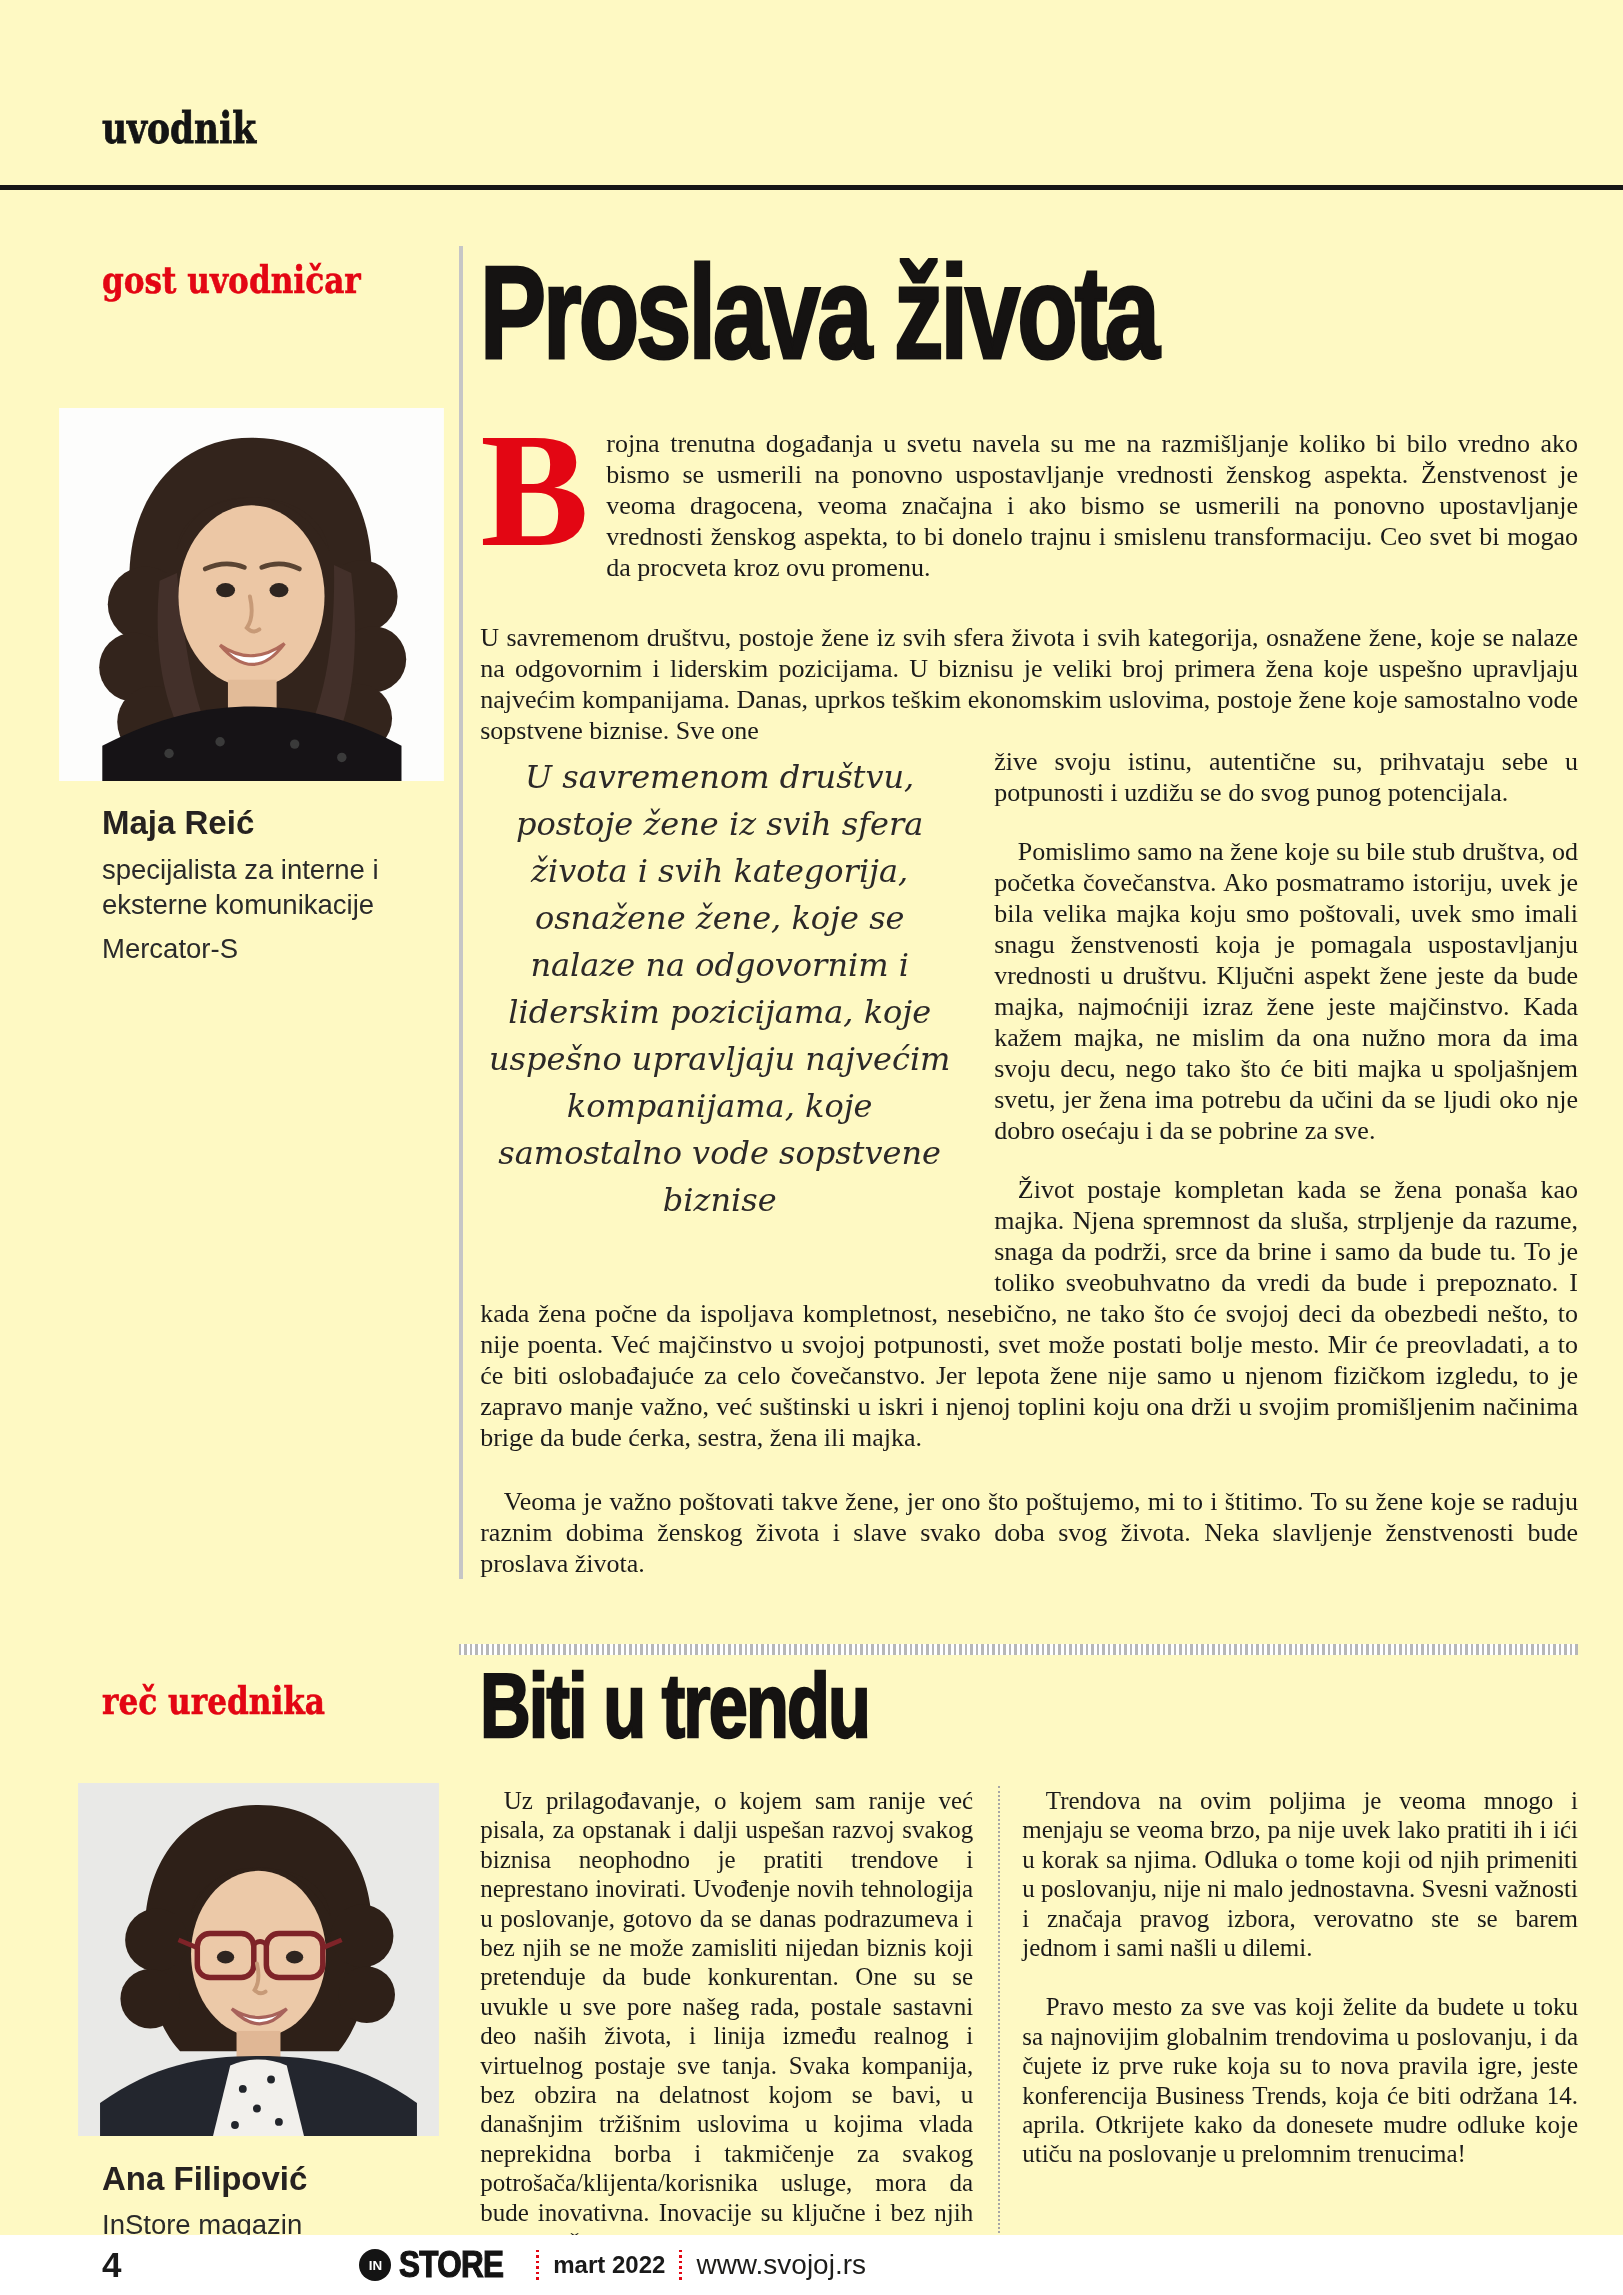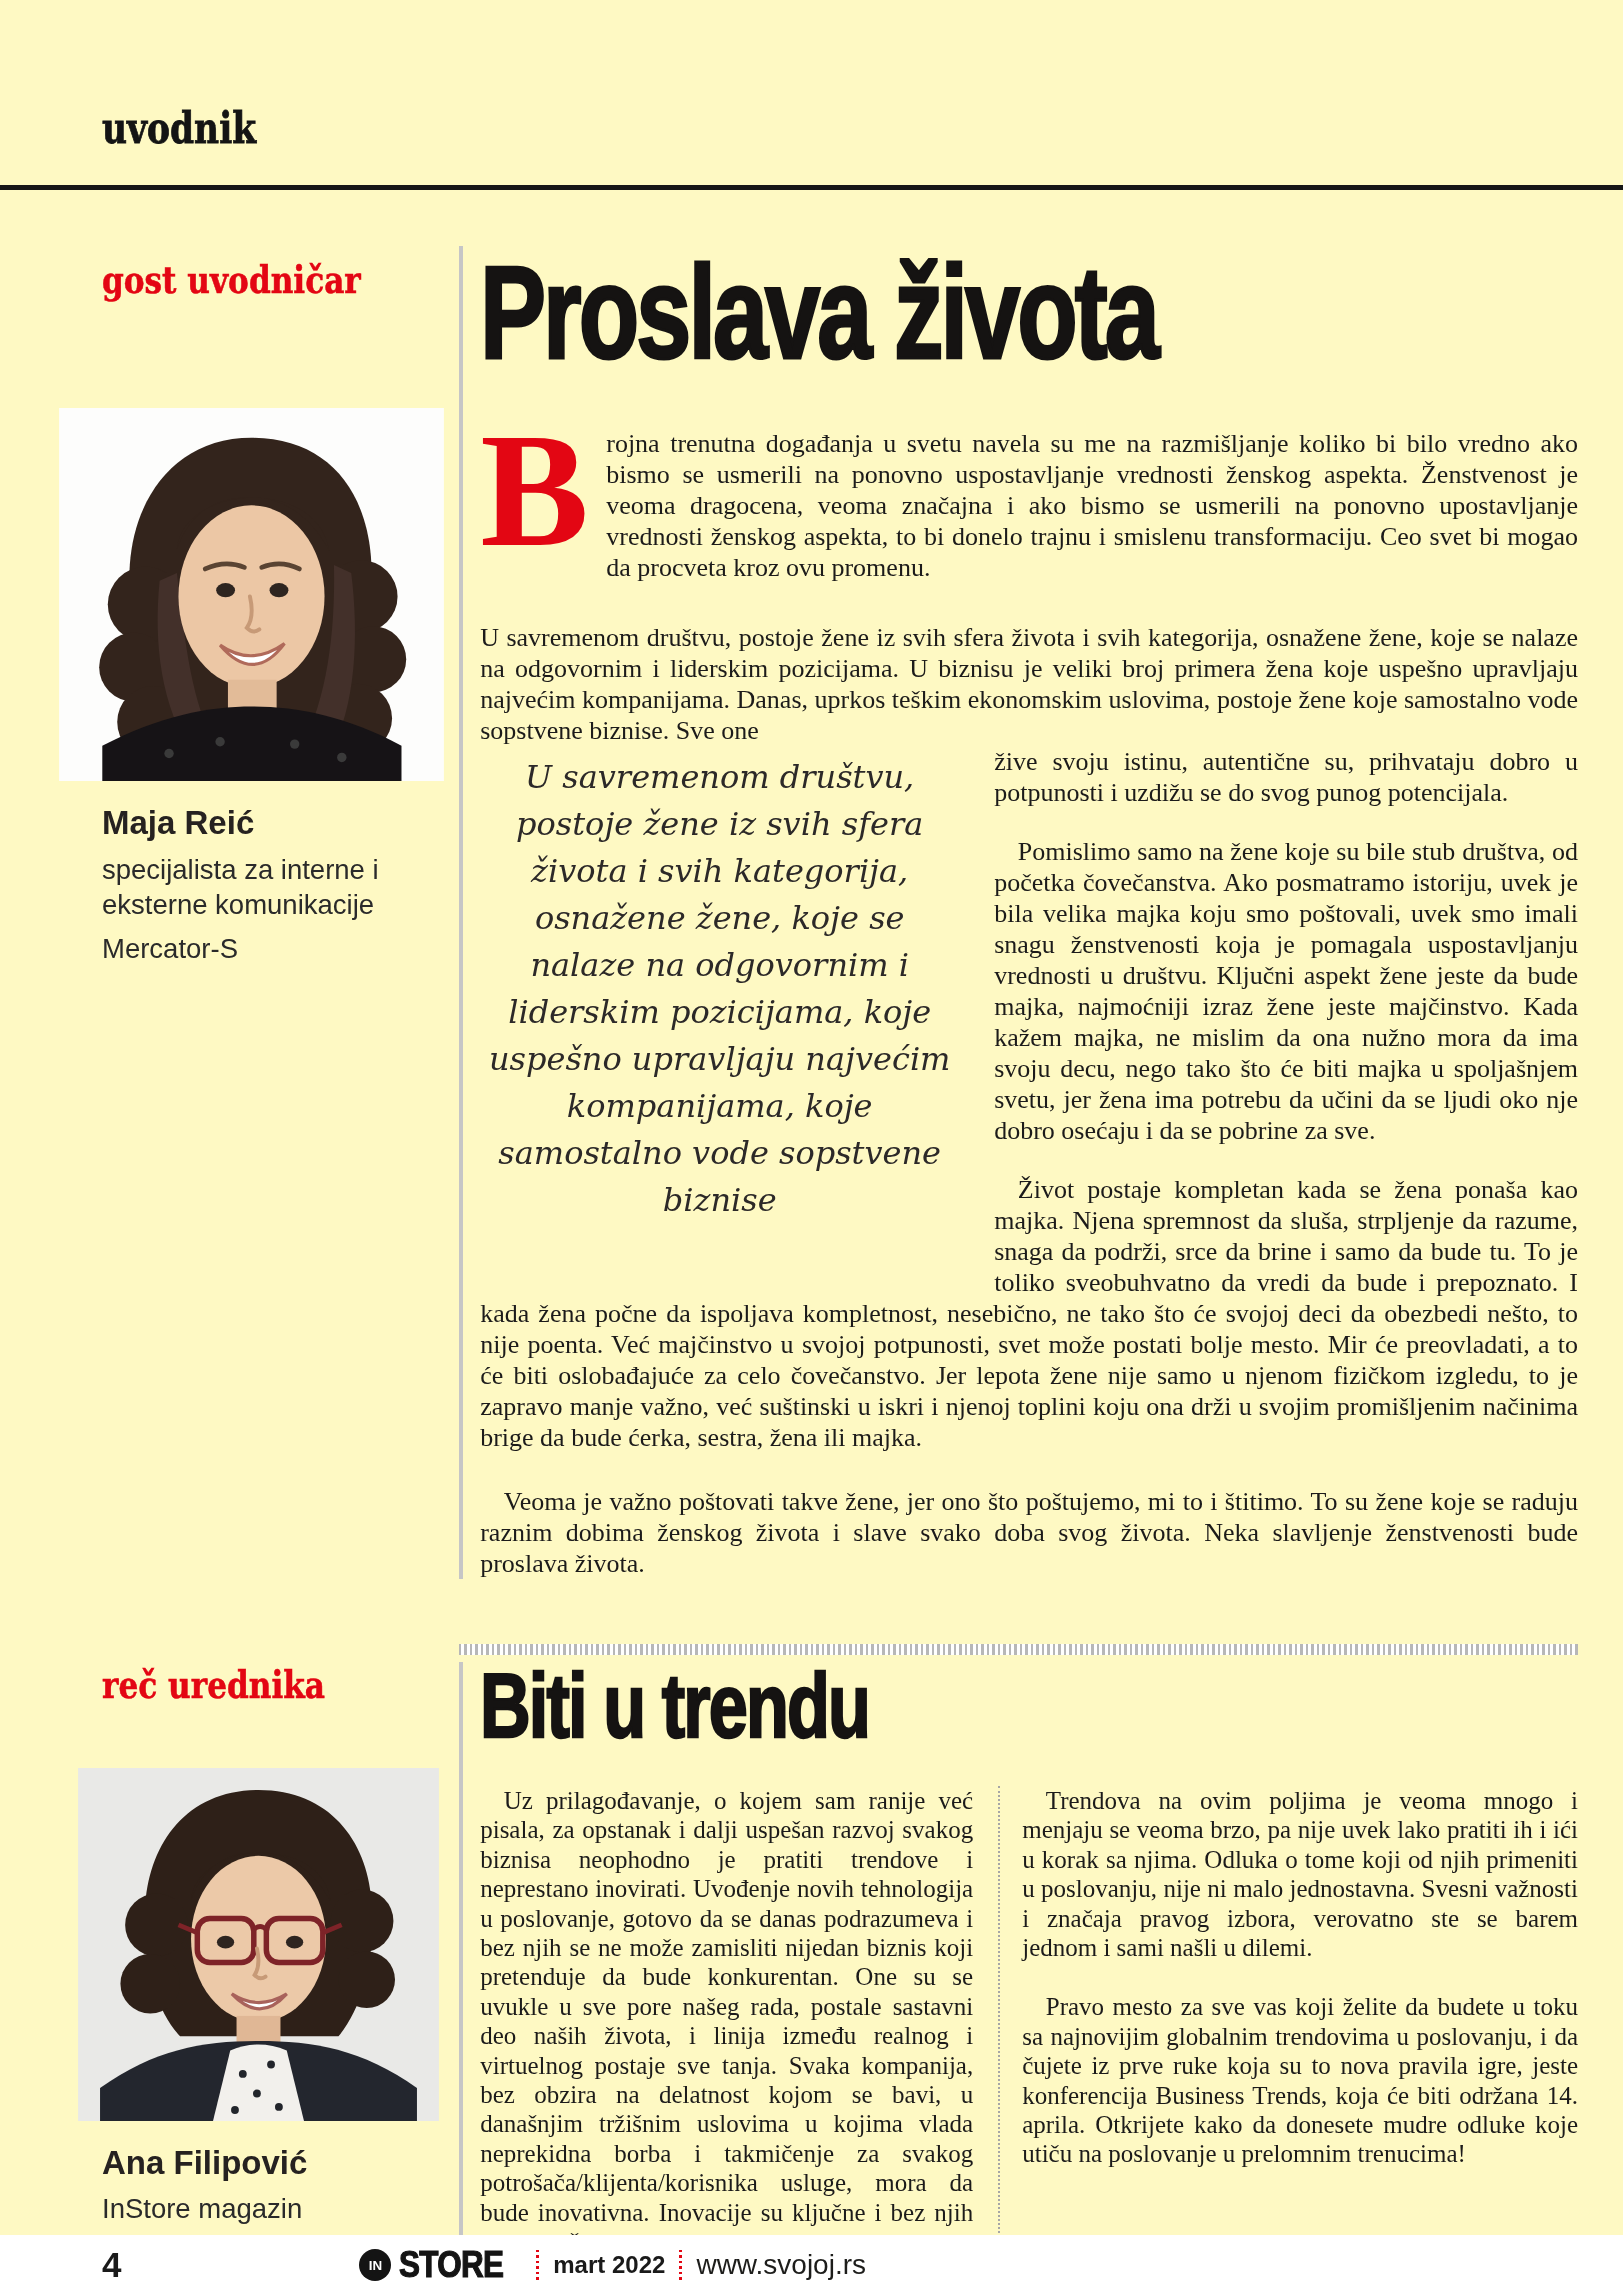--- a/index.html
+++ b/index.html
@@ -70,21 +70,21 @@
   .p3{margin-top:28px;}
   .p4{margin-top:28px;}
 
   
   .dotted-sep{
     top:1644px;left:459px;right:45px;height:11px;position:absolute;
     background:repeating-linear-gradient(90deg,#b7b7b7 0 2.4px,#ffffff 2.4px 5.5px);
   }
 
   
-  .section2{top:1662px;}
+  .section2{top:1662px;align-items:center;}
   .headline2{
     margin:0 0 36px 0;font-family:"Liberation Sans",sans-serif;font-weight:700;
     font-size:90px;line-height:88px;letter-spacing:-2.4px;color:#151312;
     transform:scaleX(.78);transform-origin:0 0;white-space:nowrap;
     -webkit-text-stroke:2.4px #151312;
   }
   .cols{display:flex;}
   .col-l{width:493px;flex:none;}
   .col-r{flex:1;border-left:2.4px dotted #a6a6a6;margin-left:25px;padding-left:22px;}
   .body2{font-size:25px;line-height:29.4px;text-align:justify;margin:0;color:#1c1b1a;}
@@ -166,21 +166,21 @@
 
     <main class="main1">
       <h1 class="headline1">Proslava života</h1>
 
       <p class="body-text lead"><span class="dropcap">B</span><span>rojna trenutna događanja u svetu navela su me na razmišljanje koliko bi bilo vredno ako bismo se usmerili na ponovno uspostavljanje vrednosti ženskog aspekta. Ženstvenost je veoma dragocena, veoma značajna i ako bismo se usmerili na ponovno upostavljanje vrednosti ženskog aspekta, to bi donelo trajnu i smislenu transformaciju. Ceo svet bi mogao da procveta kroz ovu promenu.</span></p>
 
       <p class="body-text para2">U savremenom društvu, postoje žene iz svih sfera života i svih kategorija, osnažene žene, koje se nalaze na odgovornim i liderskim pozicijama. U biznisu je veliki broj primera žena koje uspešno upravljaju najvećim kompanijama. Danas, uprkos teškim ekonomskim uslovima, postoje žene koje samostalno vode sopstvene biznise. Sve one</p>
 
       <div class="pullquote">U savremenom društvu, postoje žene iz svih sfera života i svih kategorija, osnažene žene, koje se nalaze na odgovornim i liderskim pozicijama, koje uspešno upravljaju najvećim kompanijama, koje samostalno vode sopstvene biznise</div>
 
-      <p class="body-text cont">žive svoju istinu, autentične su, prihvataju dobro u potpunosti i uzdižu se do svog punog potencijala.</p>
+      <p class="body-text cont">žive svoju istinu, autentične su, prihvataju sebe u potpunosti i uzdižu se do svog punog potencijala.</p>
       <p class="body-text indent p3">Pomislimo samo na žene koje su bile stub društva, od početka čovečanstva. Ako posmatramo istoriju, uvek je bila velika majka koju smo poštovali, uvek smo imali snagu ženstvenosti koja je pomagala uspostavljanju vrednosti u društvu. Ključni aspekt žene jeste da bude majka, najmoćniji izraz žene jeste majčinstvo. Kada kažem majka, ne mislim da ona nužno mora da ima svoju decu, nego tako što će biti majka u spoljašnjem svetu, jer žena ima potrebu da učini da se ljudi oko nje dobro osećaju i da se pobrine za sve.</p>
       <p class="body-text indent p4">Život postaje kompletan kada se žena ponaša kao majka.  Njena spremnost da sluša, strpljenje da razume, snaga da podrži, srce da brine i samo da bude tu. To je toliko sveobuhvatno da vredi da bude i prepoznato. I kada žena počne da ispoljava kompletnost, nesebično, ne tako što će svojoj deci da obezbedi nešto, to nije poenta. Već majčinstvo u svojoj potpunosti, svet može postati bolje mesto. Mir će preovladati, a to će biti oslobađajuće za celo čovečanstvo. Jer lepota žene nije samo u njenom fizičkom izgledu, to je zapravo manje važno, već suštinski u iskri i njenoj toplini koju ona drži u svojim promišljenim načinima brige da bude ćerka, sestra, žena ili majka.</p>
       <p class="body-text indent gap-top">Veoma je važno poštovati takve žene, jer ono što poštujemo, mi to i štitimo. To su žene koje se raduju raznim dobima ženskog života i slave svako doba svog života. Neka slavljenje ženstvenosti bude proslava života.</p>
     </main>
   </div>
 
   <div class="dotted-sep"></div>
 
   <div class="abs section section2">
 

